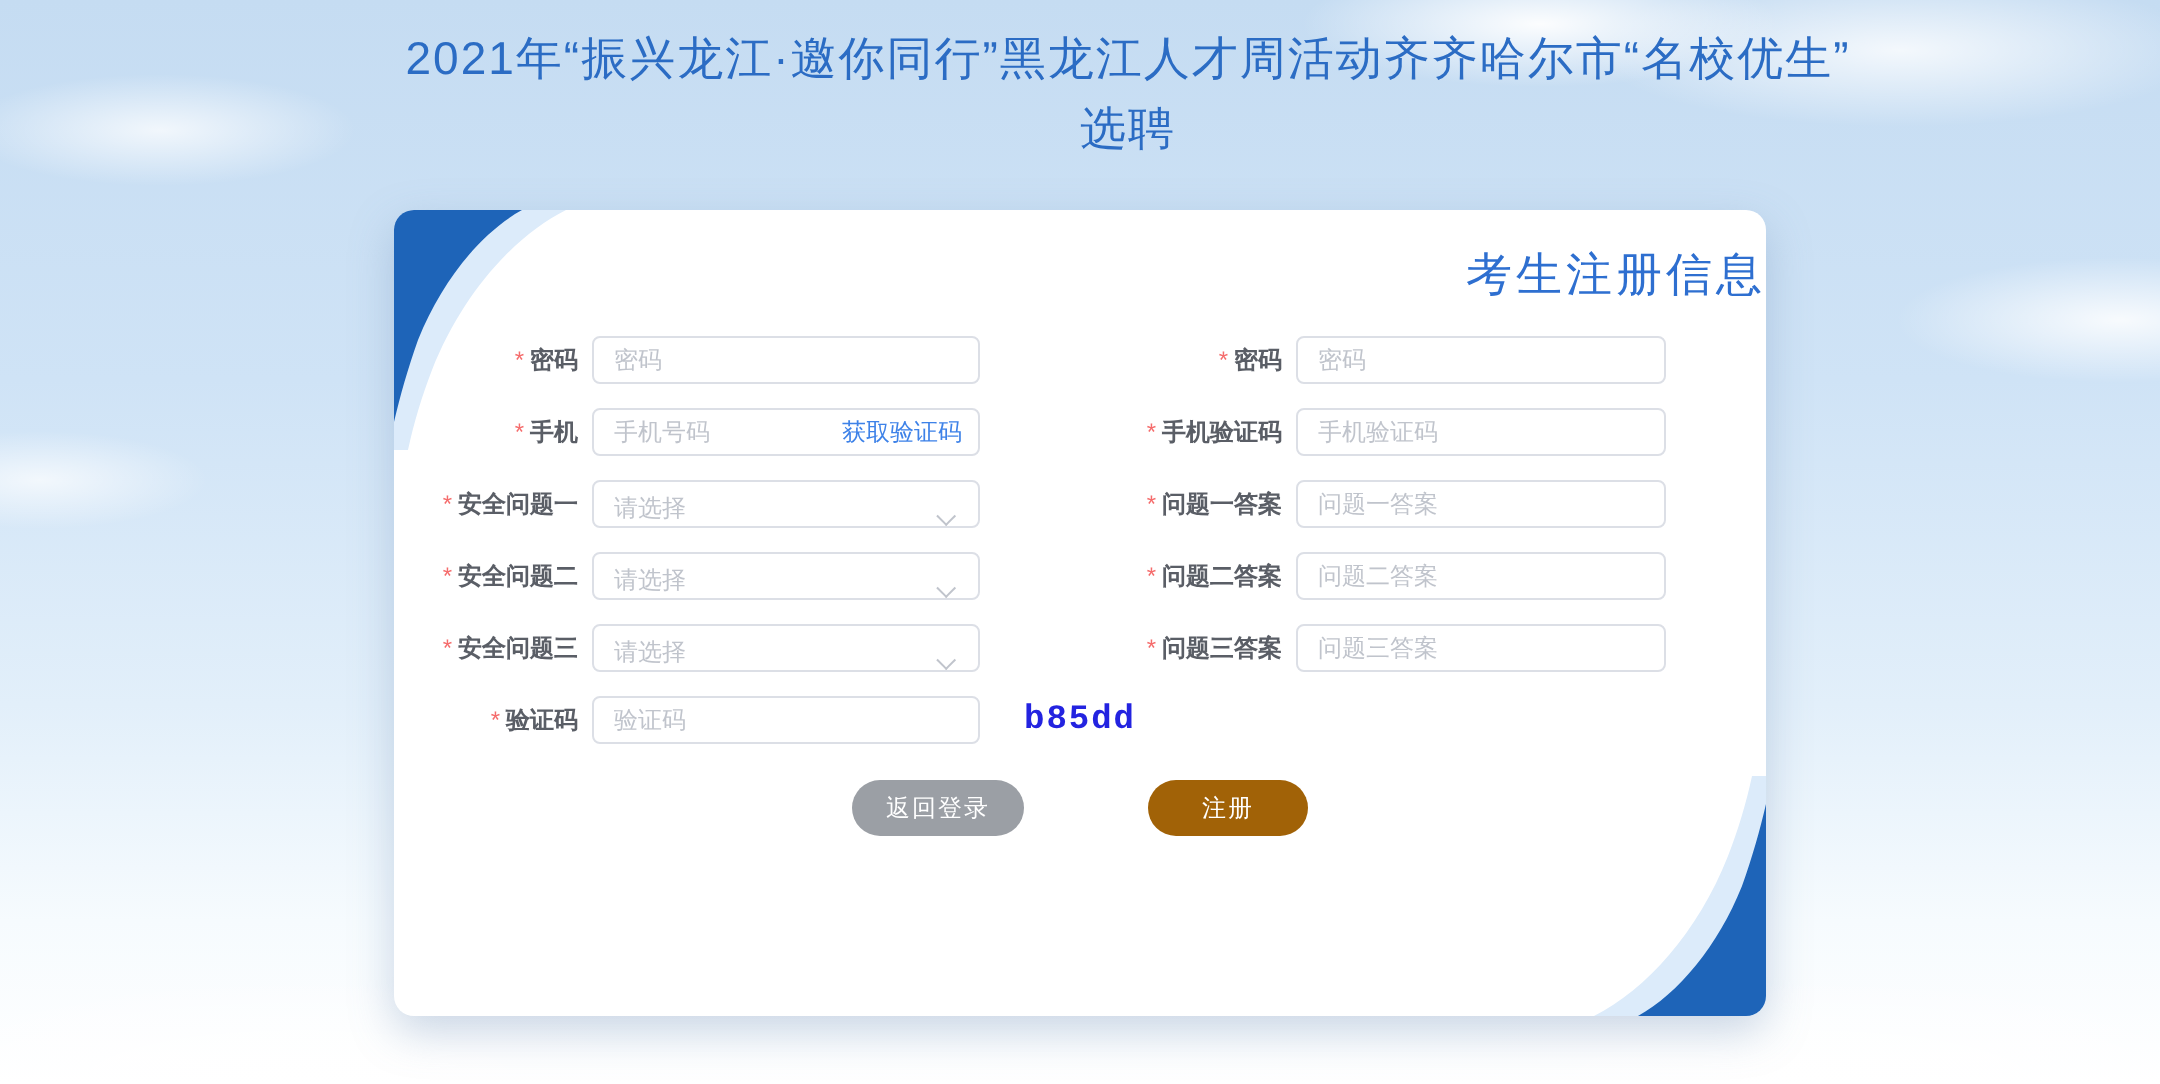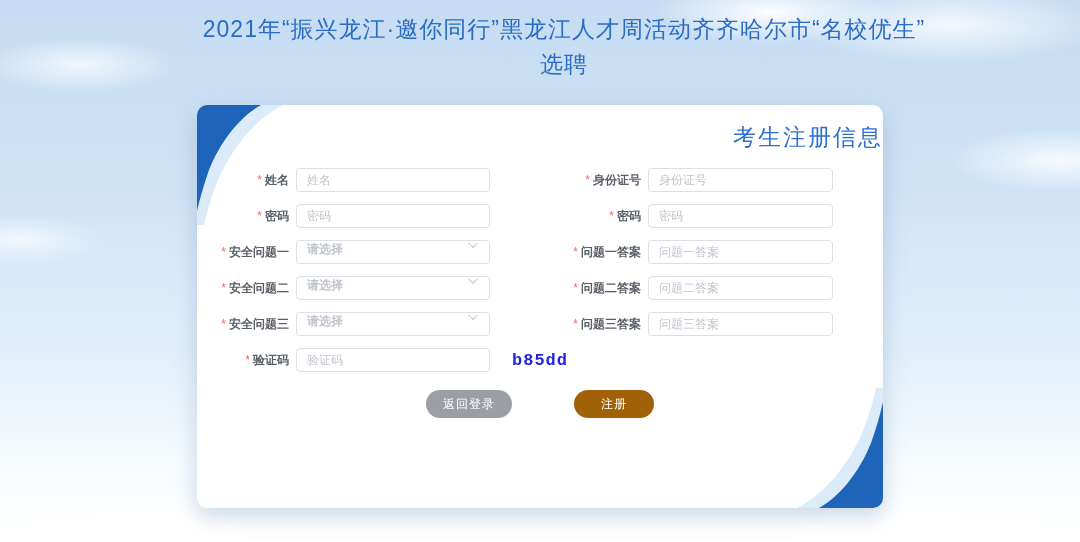--- a/index.html
+++ b/index.html
@@ -87,21 +87,21 @@
   }
   .inpwrap .inner::placeholder { color: #c0c4cc; }
   .getcode {
     font-size: 12px;
     color: #3e82e8;
     padding-right: 8px;
     white-space: nowrap;
     cursor: pointer;
   }
 
-  .selbox { display: flex; align-items: flex-start; justify-content: space-between; cursor: pointer; font-weight: bold; }
+  .selbox { display: flex; align-items: flex-end; justify-content: space-between; cursor: pointer; }
   .selbox .ph { color: #c0c4cc; }
   .chev {
     width: 7px; height: 7px;
     border-left: 1.5px solid #c0c4cc;
     border-bottom: 1.5px solid #c0c4cc;
     transform: rotate(-45deg) translateY(-2px);
     margin-right: 1px;
   }
 
   .captcha {
@@ -144,42 +144,45 @@
   </svg>
   <svg class="corner br" viewBox="0 0 90 120" aria-hidden="true">
     <path d="M0,0 L86,0 C60,13 34,42 19,80 C14,93 10,106 7,120 L0,120 Z" fill="#dcebfa"></path>
     <path d="M0,0 L64,0 C44,11 24,35 12,65 C7,79 3,93 0,106 Z" fill="#1e64b8"></path>
   </svg>
 
   <div class="card-title">考生注册信息</div>
 
   <div class="form">
 
-    <div class="row">
-      <div class="cell">
-        <div class="lbl"><span class="req">*</span><span>姓名</span></div>
-        <input class="inp" type="text" placeholder="姓名" style="">
-      </div>
-      <div class="cell right">
-        <div class="lbl"><span class="req">*</span><span>身份证号</span></div>
-        <input class="inp" type="text" placeholder="身份证号" style="">
-      </div>
-    </div>
 
     <div class="row">
       <div class="cell">
         <div class="lbl"><span class="req">*</span><span>密码</span></div>
         <input class="inp" type="text" placeholder="密码" style="">
       </div>
       <div class="cell right">
         <div class="lbl"><span class="req">*</span><span>密码</span></div>
         <input class="inp" type="text" placeholder="密码" style="">
       </div>
     </div>
 
+    <div class="row">
+      <div class="cell">
+        <div class="lbl"><span class="req">*</span><span>手机</span></div>
+        <div class="inpwrap">
+          <input class="inner" type="text" placeholder="手机号码" style="">
+          <span class="getcode">获取验证码</span>
+        </div>
+      </div>
+      <div class="cell right">
+        <div class="lbl"><span class="req">*</span><span>手机验证码</span></div>
+        <input class="inp" type="text" placeholder="手机验证码" style="">
+      </div>
+    </div>
 
     <div class="row">
       <div class="cell">
         <div class="lbl"><span class="req">*</span><span>安全问题一</span></div>
         <div class="selbox">
           <span class="ph">请选择</span>
           <span class="chev"></span>
         </div>
       </div>
       <div class="cell right">

